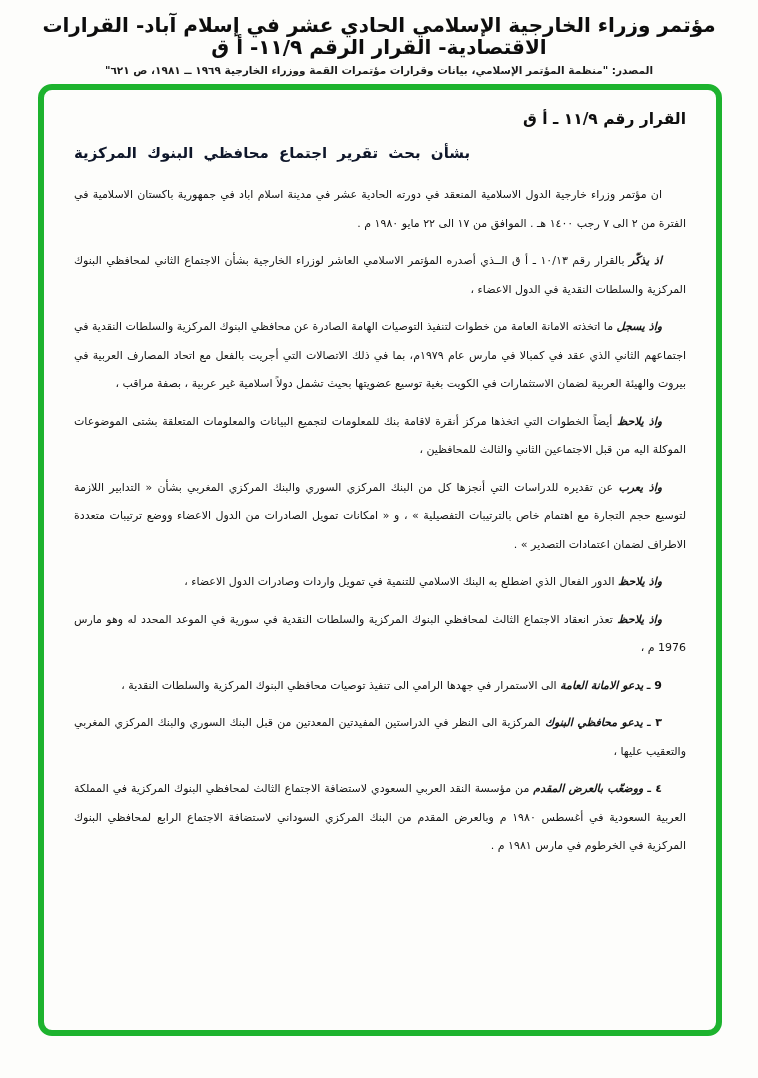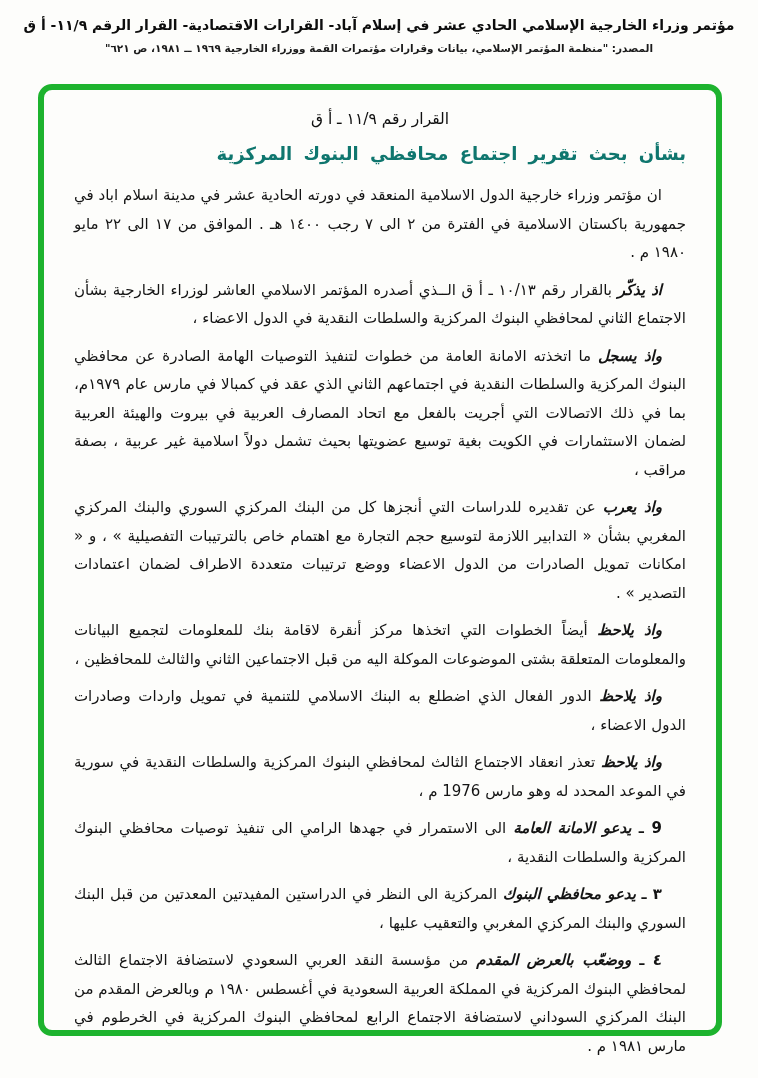--- a/index.html
+++ b/index.html
@@ -9,51 +9,51 @@
     font-family: "DejaVu Sans", sans-serif;
     color: #161616;
     direction: rtl;
     overflow: hidden;
   }
   .page { position: relative; width: 758px; height: 1078px; }
 
   
   .doc-header { position: absolute; top: 14px; right: 0; left: 0; text-align: center; }
   .doc-header .h1 {
-    font-weight: bold; font-size: 14px; line-height: 22px;
+    font-weight: bold; font-size: 20px; line-height: 22px;
     letter-spacing: 0px; color: #0d0d0d;
   }
   .doc-header .h2 {
     font-weight: bold; font-size: 10.5px; line-height: 18px; margin-top: 3px;
     color: #1b1b1b;
   }
 
   
   .frame {
     position: absolute; left: 38px; top: 84px; width: 684px; height: 952px;
     border: 6px solid #1db32e; border-radius: 14px;
     background: #fdfdfb;
     padding: 16px 30px 0 30px;
   }
 
   
   .res-number {
-    text-align: center; font-weight: normal; font-size: 15.5px;
+    font-weight: bold; font-size: 15.5px;
     margin: 4px 0 10px 0; color: #0f0f0f;
   }
   .res-subject {
-    text-align: right; font-weight: bold; font-size: 18px;
-    line-height: 31px; word-spacing: 5px; color: #0f766e;
+    text-align: left; font-weight: bold; font-size: 15px;
+    line-height: 31px; word-spacing: 5px; color: #0f172a;
   }
 
   
   .body-text { margin-top: 12px; }
   .para {
     direction: rtl; text-align: justify;
-    font-size: 15px; line-height: 28.5px;
+    font-size: 11px; line-height: 28.5px;
     text-indent: 24px; margin-bottom: 9px;
     color: #141414;
   }
   .para .num  { font-weight: bold; }
   .para .lead { font-weight: bold; font-style: italic; }
 </style>
 </head>
 <body>
 
 <div class="page">
@@ -72,23 +72,23 @@
     </div>
 
     <div class="body-text">
 
       <p class="para"><span class="text">ان مؤتمر وزراء خارجية الدول الاسلامية المنعقد في دورته الحادية عشر في مدينة اسلام اباد في جمهورية باكستان الاسلامية في الفترة من ٢ الى ٧ رجب ١٤٠٠ هـ . الموافق من ١٧ الى ٢٢ مايو ١٩٨٠ م .</span></p>
 
       <p class="para"><span class="lead">اذ يذكّر</span> <span class="text">بالقرار رقم ١٠/١٣ ـ أ ق الــذي أصدره المؤتمر الاسلامي العاشر لوزراء الخارجية بشأن الاجتماع الثاني لمحافظي البنوك المركزية والسلطات النقدية في الدول الاعضاء ،</span></p>
 
       <p class="para"><span class="lead">واذ يسجل</span> <span class="text">ما اتخذته الامانة العامة من خطوات لتنفيذ التوصيات الهامة الصادرة عن محافظي البنوك المركزية والسلطات النقدية في اجتماعهم الثاني الذي عقد في كمبالا في مارس عام ١٩٧٩م، بما في ذلك الاتصالات التي أجريت بالفعل مع اتحاد المصارف العربية في بيروت والهيئة العربية لضمان الاستثمارات في الكويت بغية توسيع عضويتها بحيث تشمل دولاً اسلامية غير عربية ، بصفة مراقب ،</span></p>
 
+      <p class="para"><span class="lead">واذ يلاحظ</span> <span class="text">أيضاً الخطوات التي اتخذها مركز أنقرة لاقامة بنك للمعلومات لتجميع البيانات والمعلومات المتعلقة بشتى الموضوعات الموكلة اليه من قبل الاجتماعين الثاني والثالث للمحافظين ،</span></p>
+
       <p class="para"><span class="lead">واذ يعرب</span> <span class="text">عن تقديره للدراسات التي أنجزها كل من البنك المركزي السوري والبنك المركزي المغربي بشأن « التدابير اللازمة لتوسيع حجم التجارة مع اهتمام خاص بالترتيبات التفصيلية » ، و « امكانات تمويل الصادرات من الدول الاعضاء ووضع ترتيبات متعددة الاطراف لضمان اعتمادات التصدير » .</span></p>
-
-      <p class="para"><span class="lead">واذ يلاحظ</span> <span class="text">أيضاً الخطوات التي اتخذها مركز أنقرة لاقامة بنك للمعلومات لتجميع البيانات والمعلومات المتعلقة بشتى الموضوعات الموكلة اليه من قبل الاجتماعين الثاني والثالث للمحافظين ،</span></p>
 
       <p class="para"><span class="lead">واذ يلاحظ</span> <span class="text">الدور الفعال الذي اضطلع به البنك الاسلامي للتنمية في تمويل واردات وصادرات الدول الاعضاء ،</span></p>
 
       <p class="para"><span class="lead">واذ يلاحظ</span> <span class="text">تعذر انعقاد الاجتماع الثالث لمحافظي البنوك المركزية والسلطات النقدية في سورية في الموعد المحدد له وهو مارس 1976 م ،</span></p>
 
       <p class="para"><span class="num">9 ـ</span> <span class="lead">يدعو الامانة العامة</span> <span class="text">الى الاستمرار في جهدها الرامي الى تنفيذ توصيات محافظي البنوك المركزية والسلطات النقدية ،</span></p>
 
 
       <p class="para"><span class="num">٣ ـ</span> <span class="lead">يدعو محافظي البنوك</span> <span class="text">المركزية الى النظر في الدراستين المفيدتين المعدتين من قبل البنك السوري والبنك المركزي المغربي والتعقيب عليها ،</span></p>
 

